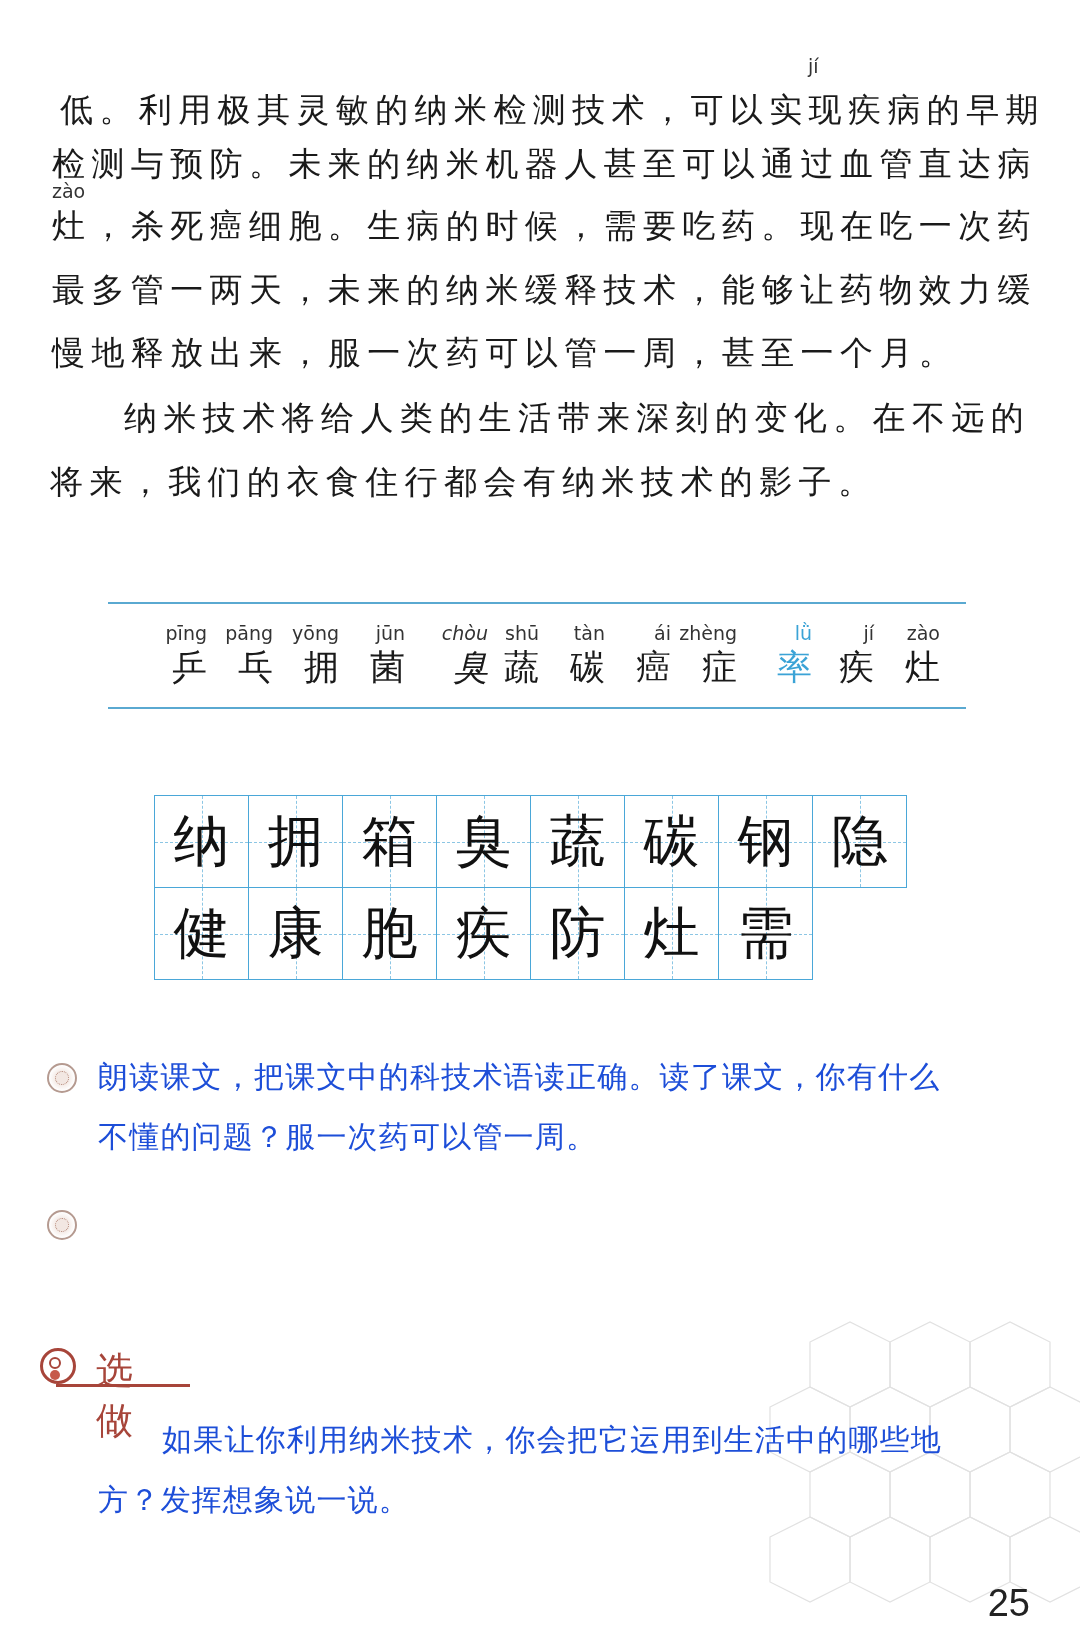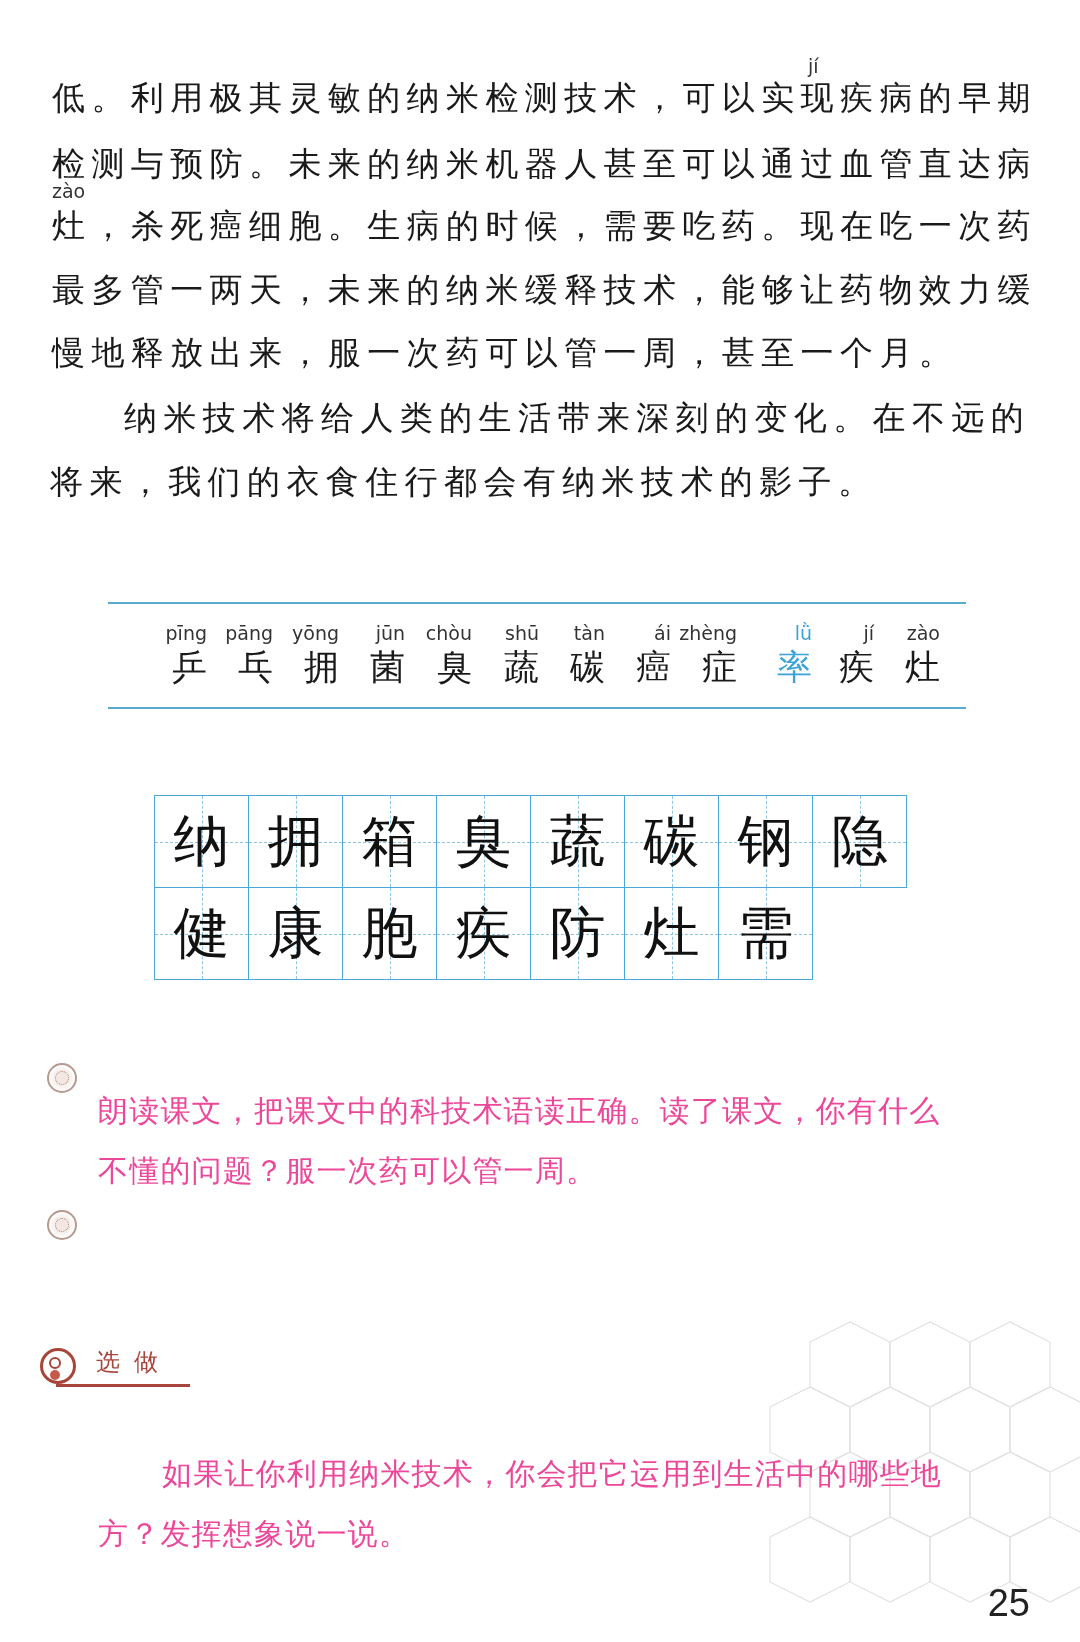--- a/index.html
+++ b/index.html
@@ -36,29 +36,29 @@
     font-size: 56px; color: #111;
   }
   .cell::before, .cell::after { content: ""; position: absolute; }
   .cell::before { left: 50%; top: 0; bottom: 0; border-left: 1px dashed #8cc6e4; }
   .cell::after { top: 50%; left: 0; right: 0; border-top: 1px dashed #8cc6e4; }
   .cell span { position: relative; z-index: 1; font-family: "DejaVu Serif", serif; }
 
   
   .ex-icon { position: absolute; width: 30px; height: 30px; border-radius: 50%; border: 2px solid #b59a90; box-sizing: border-box; background: radial-gradient(circle, #f2e7e2 30%, #fff 70%); }
   .ex-icon::after { content: ""; position: absolute; inset: 6px; border-radius: 50%; border: 1.5px dotted #b08070; }
-  .ex-line { position: absolute; left: 98px; font-family: "DejaVu Sans", "Liberation Sans", sans-serif; font-size: 30px; letter-spacing: 1.2px; white-space: nowrap; color: #ec4899; margin-top: 34px; }
+  .ex-line { position: absolute; left: 98px; font-family: "DejaVu Sans", "Liberation Sans", sans-serif; font-size: 30px; letter-spacing: 1.2px; white-space: nowrap; color: #1d4ed8; }
 
   
   .opt-head { position: absolute; left: 40px; top: 1346px; width: 150px; height: 44px; }
   .opt-icon { position: absolute; left: 0; top: 2px; width: 36px; height: 36px; border: 3px solid #a7453a; border-radius: 50%; box-sizing: border-box; }
   .opt-icon::before { content: ""; position: absolute; left: 6px; top: 6px; width: 8px; height: 8px; border: 2px solid #a7453a; border-radius: 50%; }
   .opt-icon::after { content: ""; position: absolute; left: 7px; top: 19px; width: 10px; height: 10px; background: #c65a4a; border-radius: 50%; }
   .opt-line { position: absolute; left: 16px; top: 38px; width: 134px; height: 3px; background: #a7453a; }
-  .opt-label { position: absolute; left: 56px; top: 0; font-family: Liberation Sans, sans-serif; font-size: 24px; color: #a7453a; letter-spacing: 14px; }
+  .opt-label { position: absolute; left: 56px; top: 0; font-family: Liberation Sans, sans-serif; font-size: 37px; color: #a7453a; letter-spacing: 14px; }
 
   .page-num { position: absolute; right: 50px; top: 1582px; font-family: "Liberation Sans", sans-serif; font-size: 38px; color: #222; }
 </style>
 </head>
 <body>
 
 <div class="page">
 
   <svg class="hex-bg" viewBox="0 0 330 360">
     <g fill="none" stroke="#c9c9c9" stroke-width="1.2">
@@ -72,21 +72,21 @@
       <polygon points="60,190 100,170 140,190 140,235 100,255 60,235"></polygon>
       <polygon points="140,190 180,170 220,190 220,235 180,255 140,235"></polygon>
       <polygon points="220,190 260,170 300,190 300,235 260,255 220,235"></polygon>
       <polygon points="100,255 140,235 180,255 180,300 140,320 100,300"></polygon>
       <polygon points="180,255 220,235 260,255 260,300 220,320 180,300"></polygon>
       <polygon points="20,255 60,235 100,255 100,300 60,320 20,300"></polygon>
       <polygon points="260,255 300,235 340,255 340,300 300,320 260,300"></polygon>
     </g>
   </svg>
 
-  <div class="line" style="top:78px;">低。利用极其灵敏的纳米检测技术，可以实现疾病的早期</div>
+  <div class="line" style="top:90px;margin-left:8px;">低。利用极其灵敏的纳米检测技术，可以实现疾病的早期</div>
   <span class="ruby" style="left:808px; top:55px;">jí</span>
   <div class="line" style="top:144px;text-align:center;">检测与预防。未来的纳米机器人甚至可以通过血管直达病</div>
   <span class="ruby" style="left:52px; top:180px;">zào</span>
   <div class="line" style="top:206px;">灶，杀死癌细胞。生病的时候，需要吃药。现在吃一次药</div>
   <div class="line" style="top:270px;">最多管一两天，未来的纳米缓释技术，能够让药物效力缓</div>
   <div class="line" style="top:333px;">慢地释放出来，服一次药可以管一周，甚至一个月。</div>
 
   <div class="line" style="top:398px; left:124px;">纳米技术将给人类的生活带来深刻的变化。在不远的</div>
   <div class="line" style="top:462px; left:50px;">将来，我们的衣食住行都会有纳米技术的影子。</div>
 
@@ -101,21 +101,21 @@
         <span class="vocab-ch">乓</span>
       </div>
     <div class="vocab-item" style="left:269px;">
         <span class="vocab-py">yōng</span>
         <span class="vocab-ch">拥</span>
       </div>
     <div class="vocab-item" style="left:335px;">
         <span class="vocab-py">jūn</span>
         <span class="vocab-ch">菌</span>
       </div>
-    <div class="vocab-item" style="left:402px;">
+    <div class="vocab-item" style="left:418px;font-style:italic;">
         <span class="vocab-py">chòu</span>
         <span class="vocab-ch">臭</span>
       </div>
     <div class="vocab-item" style="left:469px;">
         <span class="vocab-py">shū</span>
         <span class="vocab-ch">蔬</span>
       </div>
     <div class="vocab-item" style="left:535px;">
         <span class="vocab-py">tàn</span>
         <span class="vocab-ch">碳</span>

